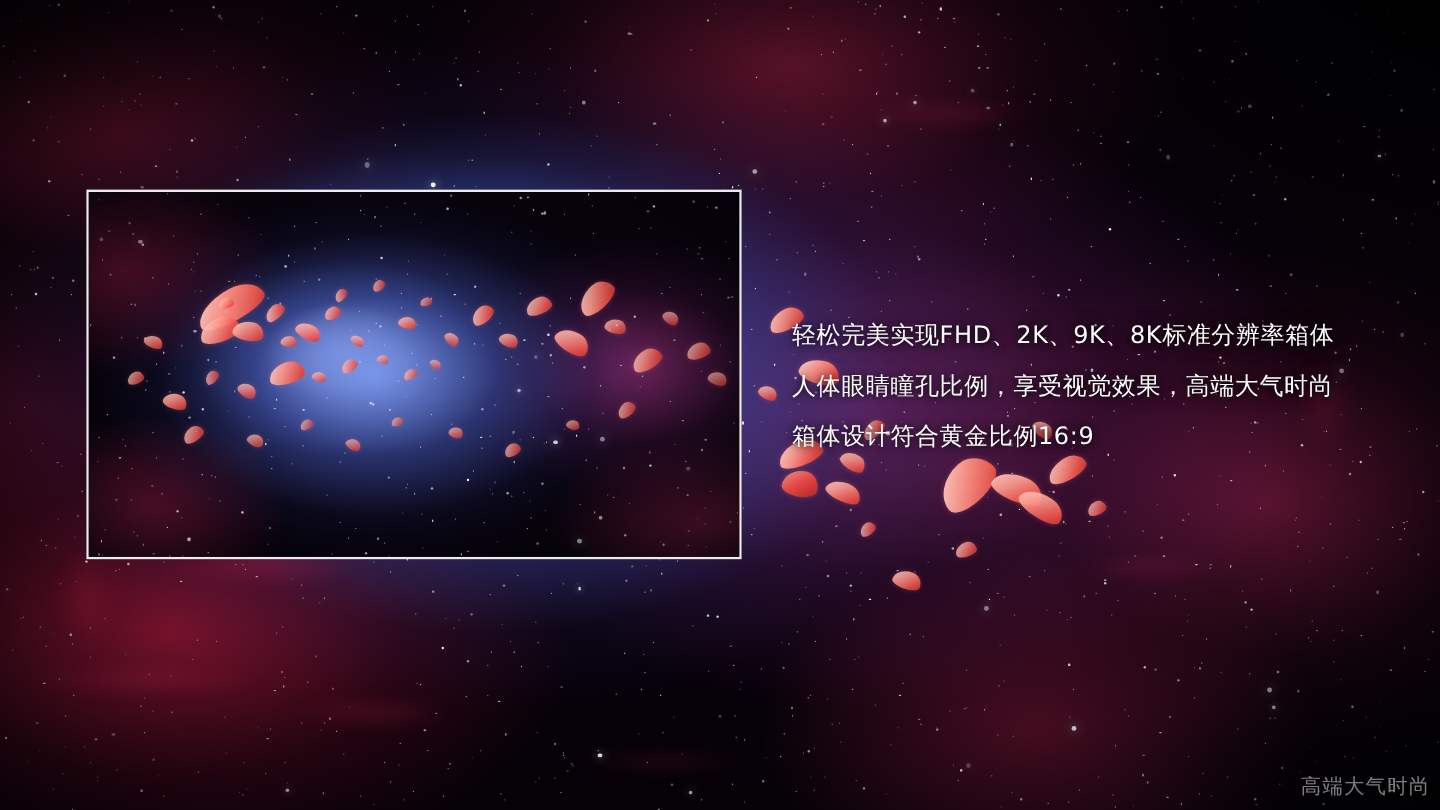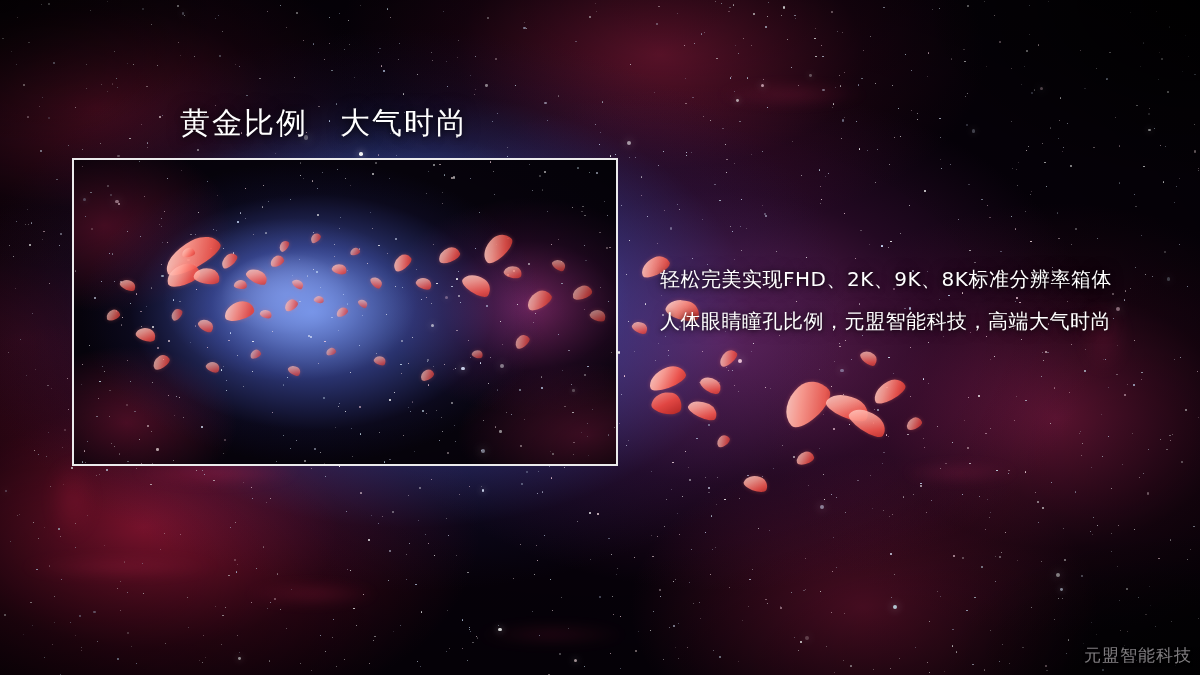--- a/index.html
+++ b/index.html
@@ -1395,21 +1395,20 @@
       <div class="petal" style="left: 848px; top: 412px; width: 40px; height: 20px; transform: rotate(34deg); opacity: 0.9;"></div>
       <div class="petal" style="left: 872px; top: 382px; width: 34px; height: 18px; transform: rotate(-28deg); opacity: 0.9;"></div>
       <div class="petal" style="left: 744px; top: 476px; width: 24px; height: 15px; transform: rotate(20deg); opacity: 0.86;"></div>
       <div class="petal" style="left: 796px; top: 452px; width: 18px; height: 12px; transform: rotate(-16deg); opacity: 0.8;"></div>
       <div class="petal" style="left: 632px; top: 322px; width: 16px; height: 11px; transform: rotate(30deg); opacity: 0.82;"></div>
       <div class="petal" style="left: 716px; top: 436px; width: 14px; height: 10px; transform: rotate(-34deg); opacity: 0.76;"></div>
       <div class="petal" style="left: 860px; top: 352px; width: 18px; height: 12px; transform: rotate(40deg); opacity: 0.8;"></div>
       <div class="petal" style="left: 906px; top: 418px; width: 16px; height: 11px; transform: rotate(-22deg); opacity: 0.76;"></div>
     </div>
 
-  <div id="title">黄金比例　大气时尚</div>
 
   <div id="screen-frame">
     <div class="inner-bg"></div>
     <div class="stars" id="inner-stars">
         <div class="star" style="left: 93.8px; top: 234.5px; width: 0.9px; height: 0.9px; opacity: 0.98; background: rgb(255, 215, 230);"></div>
         <div class="star" style="left: 490.4px; top: 245.8px; width: 1.4px; height: 1.4px; opacity: 0.46; background: rgb(255, 230, 234);"></div>
         <div class="star" style="left: 225.2px; top: 140.9px; width: 1.5px; height: 1.5px; opacity: 0.39; background: rgb(255, 255, 255);"></div>
         <div class="star" style="left: 105.2px; top: 237.1px; width: 1px; height: 1px; opacity: 0.88; background: rgb(255, 230, 234);"></div>
         <div class="star" style="left: 271px; top: 251px; width: 1.4px; height: 1.4px; opacity: 0.98; background: rgb(255, 255, 255);"></div>
         <div class="star" style="left: 416.3px; top: 1.4px; width: 1.2px; height: 1.2px; opacity: 0.96; background: rgb(255, 215, 230);"></div>
@@ -1786,18 +1785,19 @@
         <div class="petal" style="left: 440px; top: 176px; width: 16px; height: 11px; transform: rotate(-36deg); opacity: 0.74;"></div>
         <div class="petal" style="left: 160px; top: 120px; width: 13px; height: 9px; transform: rotate(8deg); opacity: 0.8;"></div>
         <div class="petal" style="left: 204px; top: 82px; width: 12px; height: 8px; transform: rotate(-50deg); opacity: 0.76;"></div>
         <div class="petal" style="left: 284px; top: 140px; width: 10px; height: 7px; transform: rotate(44deg); opacity: 0.68;"></div>
       </div>
     <div class="inner-vignette"></div>
   </div>
 
   <div id="body-copy">
     <div class="line">轻松完美实现FHD、2K、9K、8K标准分辨率箱体</div>
-    <div class="line">人体眼睛瞳孔比例，元盟智能科技，高端大气时尚</div>
+    <div class="line">人体眼睛瞳孔比例，享受视觉效果，高端大气时尚</div>
+    <div class="line">箱体设计符合黄金比例16:9</div>
   </div>
 
-  <div id="watermark">元盟智能科技</div>
+  <div id="watermark">高端大气时尚</div>
 
 </div>
 
 </body></html>

